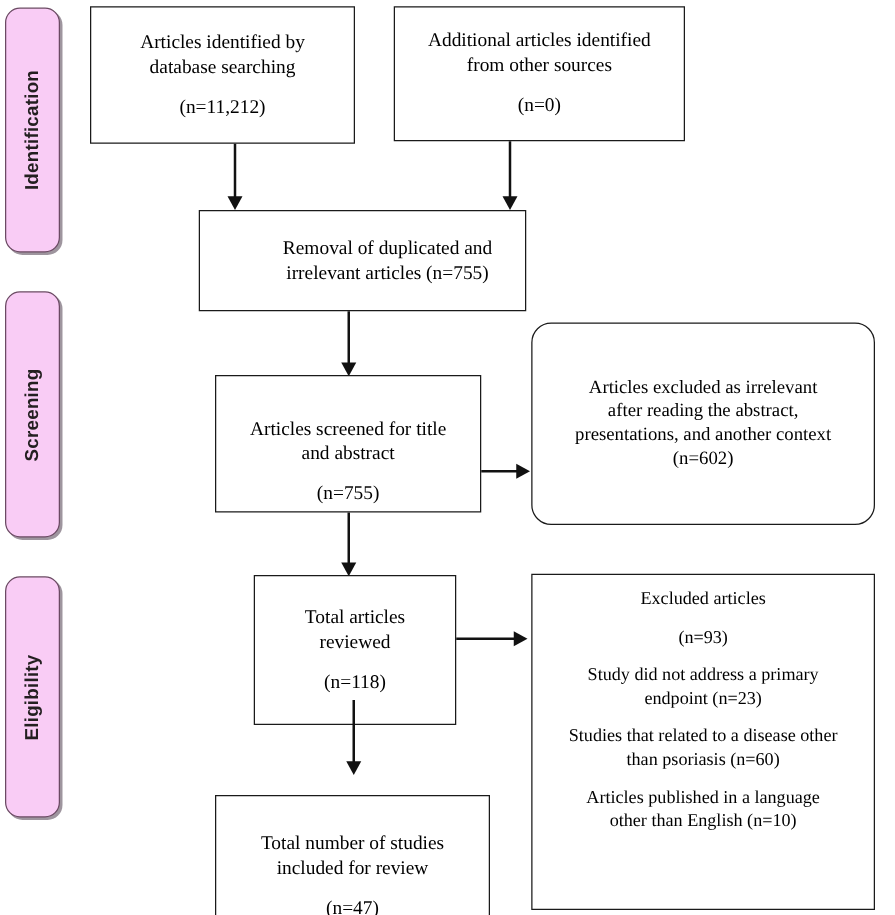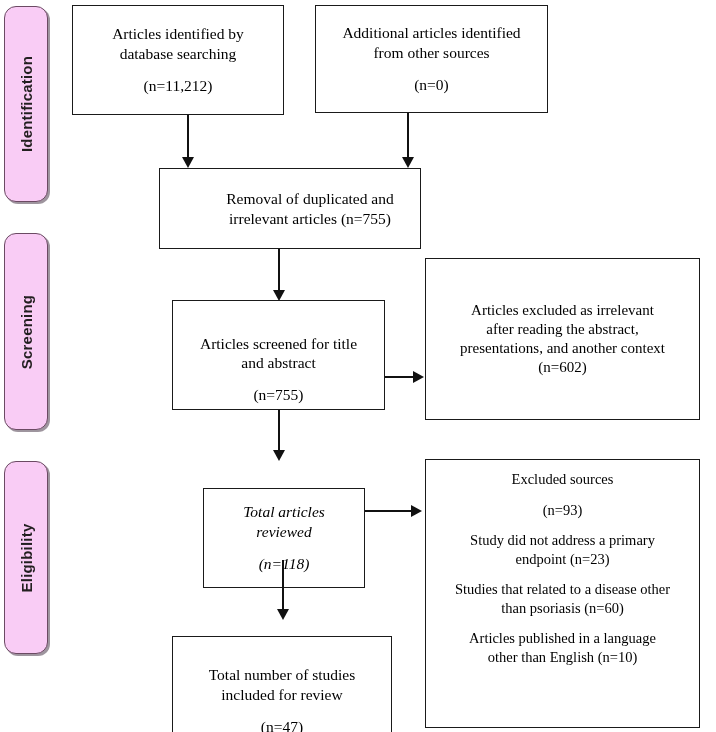--- a/index.html
+++ b/index.html
@@ -125,42 +125,42 @@
   <div class="vline" style="left:278px; top:249px; height:44px;"></div>
   <div class="arrow-down" style="left:273px; top:290px;"></div>
 
   <div class="node" style="left:172px; top:300px; width:213px; height:110px;justify-content:flex-end;">
     <span class="line">Articles screened for title</span>
     <span class="line">and abstract</span>
     <span class="gap"></span>
     <span class="line">(n=755)</span>
   </div>
 
-  <div class="node" style="left:425px; top:258px; width:275px; height:162px; font-size:15px;">
+  <div class="node" style="left:425px; top:258px; width:275px; height:162px; font-size:15px;border-radius:16px;">
     <span class="line">Articles excluded as irrelevant</span>
     <span class="line">after reading the abstract,</span>
     <span class="line">presentations, and another context</span>
     <span class="line">(n=602)</span>
   </div>
 
   <div class="hline" style="left:385px; top:376px; width:30px;"></div>
   <div class="arrow-right" style="left:413px; top:371px;"></div>
 
   <div class="vline" style="left:278px; top:410px; height:42px;"></div>
   <div class="arrow-down" style="left:273px; top:450px;"></div>
 
-  <div class="node" style="left:203px; top:488px; width:162px; height:100px;font-style:italic;">
+  <div class="node" style="left:203px; top:460px; width:162px; height:120px;">
     <span class="line">Total articles</span>
     <span class="line">reviewed</span>
     <span class="gap"></span>
     <span class="line">(n=118)</span>
   </div>
 
   <div class="node" style="left:425px; top:459px; width:275px; height:269px; font-size:14.5px; justify-content:flex-start; padding-top:10px;">
-    <span class="line">Excluded sources</span>
+    <span class="line">Excluded articles</span>
     <span class="gap"></span>
     <span class="line">(n=93)</span>
     <span class="gap"></span>
     <span class="line">Study did not address a primary</span>
     <span class="line">endpoint (n=23)</span>
     <span class="gap"></span>
     <span class="line">Studies that related to a disease other</span>
     <span class="line">than psoriasis (n=60)</span>
     <span class="gap"></span>
     <span class="line">Articles published in a language</span>

